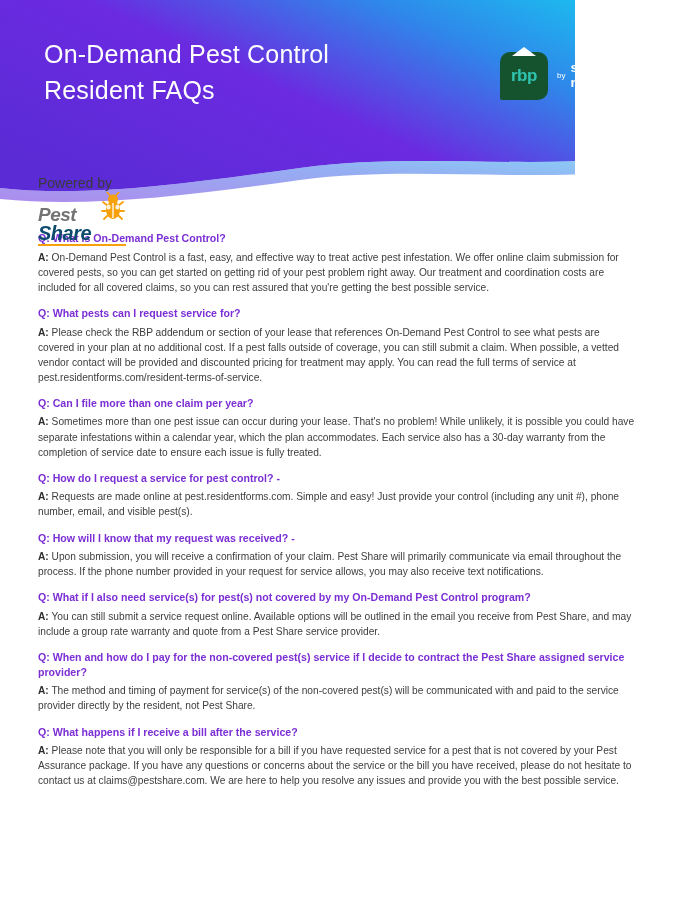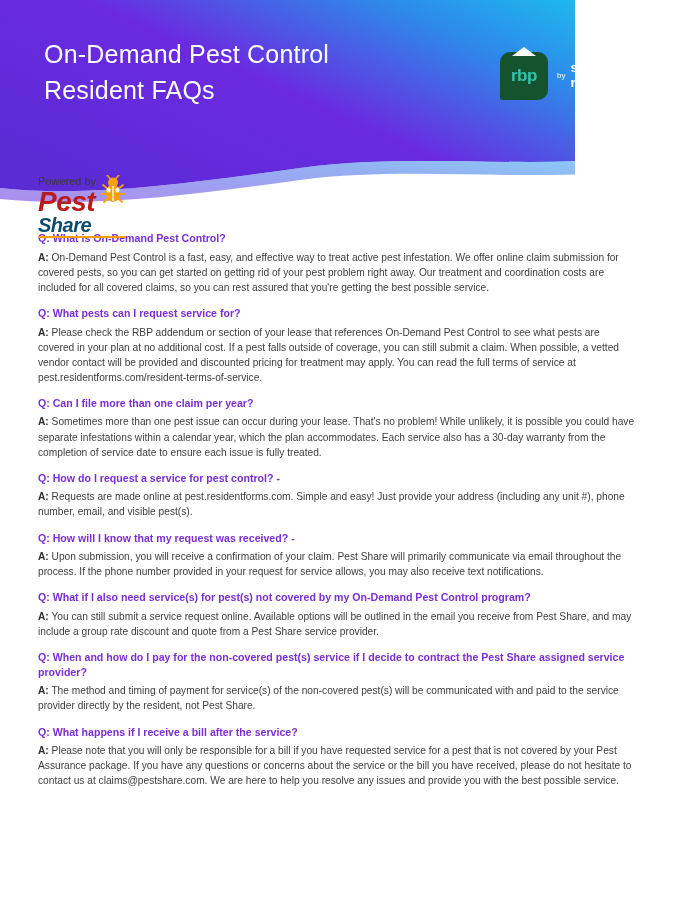--- a/index.html
+++ b/index.html
@@ -106,33 +106,33 @@
   }
 
   
   .powered {
     position: absolute;
     top: 175px;
     left: 38px;
     z-index: 4;
   }
   .powered-label {
-    font-size: 11px;
+    font-size: 14px;
     color: #3a3a3a;
-    margin-bottom: 2px;
+    margin-bottom: 15px;
   }
   .ps-logo {
     position: relative;
     display: inline-block;
   }
   .ps-word {
-    font-size: 28px;
+    font-size: 19px;
     font-weight: bold;
     font-style: italic;
-    color: #b91c1c;
+    color: #737373;
     line-height: 0.95;
     letter-spacing: -0.5px;
   }
   .ps-word2 {
     font-size: 20px;
     font-weight: bold;
     font-style: italic;
     color: #0c4a6e;
     line-height: 0.95;
     letter-spacing: -0.5px;
@@ -245,31 +245,31 @@
     <div class="faq-a"><b>A:</b><span> Please check the RBP addendum or section of your lease that references On-Demand Pest Control to see what pests are covered in your plan at no additional cost. If a pest falls outside of coverage, you can still submit a claim. When possible, a vetted vendor contact will be provided and discounted pricing for treatment may apply. You can read the full terms of service at pest.residentforms.com/resident-terms-of-service.</span></div>
   </div>
 
   <div class="faq-item">
     <div class="faq-q">Q: Can I file more than one claim per year?</div>
     <div class="faq-a"><b>A:</b><span> Sometimes more than one pest issue can occur during your lease. That's no problem! While unlikely, it is possible you could have separate infestations within a calendar year, which the plan accommodates. Each service also has a 30-day warranty from the completion of service date to ensure each issue is fully treated.</span></div>
   </div>
 
   <div class="faq-item">
     <div class="faq-q">Q: How do I request a service for pest control? -</div>
-    <div class="faq-a"><b>A:</b><span> Requests are made online at pest.residentforms.com. Simple and easy! Just provide your address (including any unit #), phone number, email, and visible pest(s).</span></div>
+    <div class="faq-a"><b>A:</b><span> Requests are made online at pest.residentforms.com. Simple and easy! Just provide your control (including any unit #), phone number, email, and visible pest(s).</span></div>
   </div>
 
   <div class="faq-item">
     <div class="faq-q">Q: How will I know that my request was received? -</div>
     <div class="faq-a"><b>A:</b><span> Upon submission, you will receive a confirmation of your claim. Pest Share will primarily communicate via email throughout the process. If the phone number provided in your request for service allows, you may also receive text notifications.</span></div>
   </div>
 
   <div class="faq-item">
     <div class="faq-q">Q: What if I also need service(s) for pest(s) not covered by my On-Demand Pest Control program?</div>
-    <div class="faq-a"><b>A:</b><span> You can still submit a service request online. Available options will be outlined in the email you receive from Pest Share, and may include a group rate discount and quote from a Pest Share service provider.</span></div>
+    <div class="faq-a"><b>A:</b><span> You can still submit a service request online. Available options will be outlined in the email you receive from Pest Share, and may include a group rate warranty and quote from a Pest Share service provider.</span></div>
   </div>
 
   <div class="faq-item">
     <div class="faq-q">Q: When and how do I pay for the non-covered pest(s) service if I decide to contract the Pest Share assigned service provider?</div>
     <div class="faq-a"><b>A:</b><span> The method and timing of payment for service(s) of the non-covered pest(s) will be communicated with and paid to the service provider directly by the resident, not Pest Share.</span></div>
   </div>
 
   <div class="faq-item">
     <div class="faq-q">Q: What happens if I receive a bill after the service?</div>
     <div class="faq-a"><b>A:</b><span> Please note that you will only be responsible for a bill if you have requested service for a pest that is not covered by your Pest Assurance package. If you have any questions or concerns about the service or the bill you have received, please do not hesitate to contact us at claims@pestshare.com. We are here to help you resolve any issues and provide you with the best possible service.</span></div>

